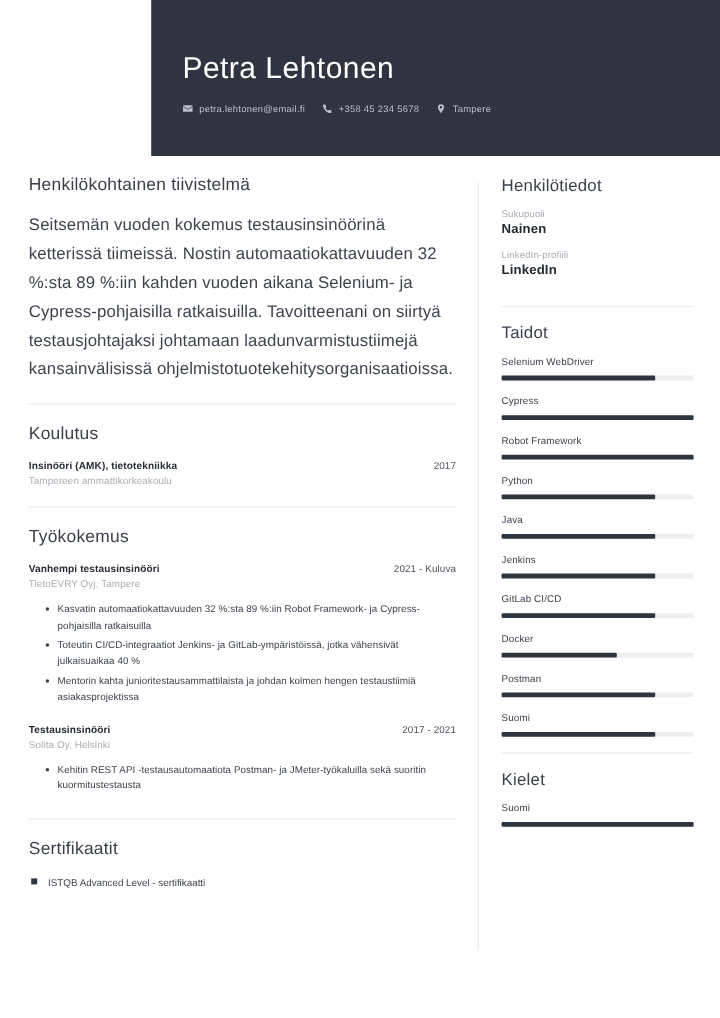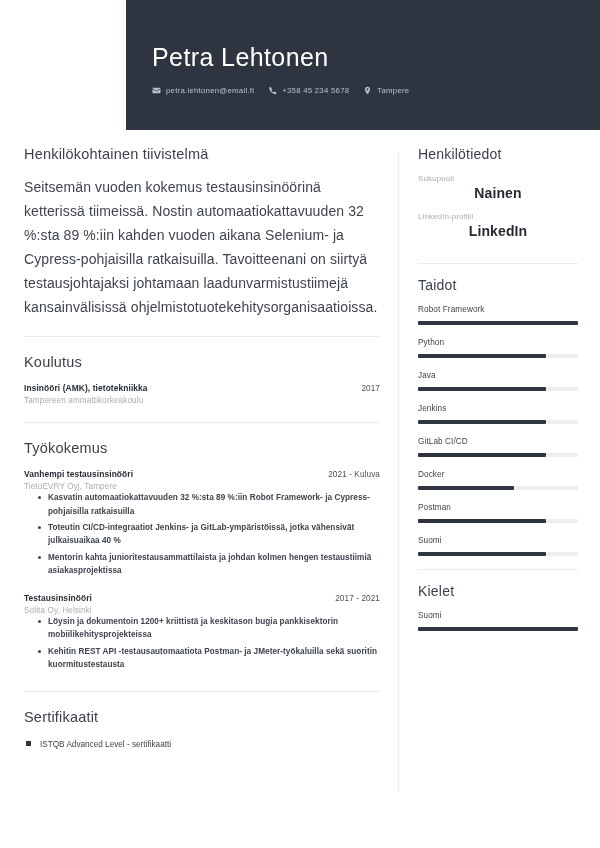--- a/index.html
+++ b/index.html
@@ -60,21 +60,21 @@
   .block-gap-sm { height: 13px; }
 
   
   .entry-head {
     display: flex; justify-content: space-between; align-items: baseline; gap: 10px;
   }
   .entry-title { font-size: 8.4px; font-weight: bold; color: #262b33; letter-spacing: 0.1px; }
   .entry-date { font-size: 8.2px; color: #4a5059; white-space: nowrap; letter-spacing: 0.1px; }
   .entry-sub { font-size: 8.2px; color: #a9adb4; margin-top: 3px; letter-spacing: 0.1px; }
 
-  ul.bullets { list-style: none; padding-left: 14px; font-weight: bold; }
+  ul.bullets { list-style: none; margin-top: 10px; padding-left: 14px; }
   ul.bullets li {
     position: relative; font-size: 8.2px; line-height: 1.62; color: #3e434d;
     margin-bottom: 3px; padding-left: 10px; letter-spacing: 0.05px;
   }
   ul.bullets li::before {
     content: ""; position: absolute; left: 0; top: 5px;
     width: 3px; height: 3px; border-radius: 50%; background: #3e434d;
   }
   ul.sq-bullets { list-style: none; padding-left: 2px; }
   ul.sq-bullets li {
@@ -82,21 +82,21 @@
     padding-left: 14px;
   }
   ul.sq-bullets li::before {
     content: ""; position: absolute; left: 0; top: 3px;
     width: 5px; height: 5px; background: #2e3440;
   }
 
   
   .detail { margin-bottom: 11px; }
   .detail-label { font-size: 8px; color: #a9adb4; letter-spacing: 0.1px; }
-  .detail-value { font-size: 14px; font-weight: bold; color: #262b33; margin-top: 2px; letter-spacing: 0.1px; text-align: center; }
+  .detail-value { font-size: 11px; font-weight: bold; color: #262b33; margin-top: 2px; letter-spacing: 0.1px; }
 
   
   .skill { margin-bottom: 13px; }
   .skill-name { font-size: 8.2px; color: #3e434d; letter-spacing: 0.1px; }
   .bar-track {
     margin-top: 7px; width: 100%; height: 4px; background: #eceef0; border-radius: 1px;
   }
   .bar-fill { height: 4px; background: #2e3440; border-radius: 1px; }
 </style>
 </head>
@@ -183,21 +183,20 @@
 
       <div class="block-gap-sm"></div>
 
       <div>
         <div class="entry-head">
           <span class="entry-title">Testausinsinööri</span>
           <span class="entry-date">2017 - 2021</span>
         </div>
         <div class="entry-sub">Solita Oy, Helsinki</div>
         <ul class="bullets">
-          <li>Löysin ja dokumentoin 1200+ kriittistä ja keskitason bugia pankkisektorin mobiilikehitysprojekteissa</li>
           <li>Kehitin REST API -testausautomaatiota Postman- ja JMeter-työkaluilla sekä suoritin kuormitustestausta</li>
         </ul>
       </div>
     </div>
 
     <div class="block-gap"></div>
     <div class="hr"></div>
     <div class="block-gap"></div>
 
     <div>
@@ -226,20 +225,32 @@
     </div>
 
     <div class="block-gap-sm"></div>
     <div class="hr"></div>
     <div class="block-gap-sm"></div>
 
     <div>
       <div class="sec-title right">Taidot</div>
       <div id="skills-list">
           <div class="skill">
+            <div class="skill-name">Selenium WebDriver</div>
+            <div class="bar-track">
+              <div class="bar-fill" style="width: 80%;"></div>
+            </div>
+          </div>
+          <div class="skill">
+            <div class="skill-name">Cypress</div>
+            <div class="bar-track">
+              <div class="bar-fill" style="width: 100%;"></div>
+            </div>
+          </div>
+          <div class="skill">
             <div class="skill-name">Robot Framework</div>
             <div class="bar-track">
               <div class="bar-fill" style="width: 100%;"></div>
             </div>
           </div>
           <div class="skill">
             <div class="skill-name">Python</div>
             <div class="bar-track">
               <div class="bar-fill" style="width: 80%;"></div>
             </div>

